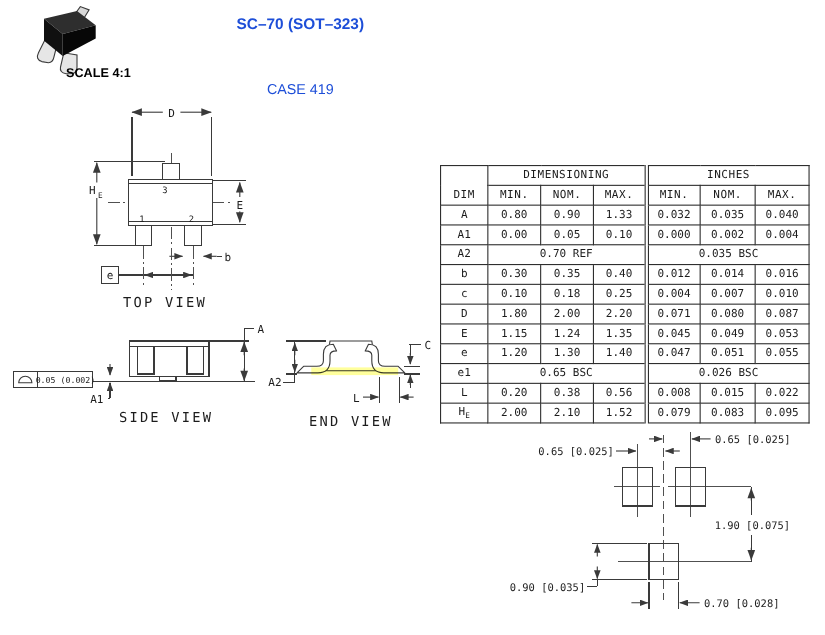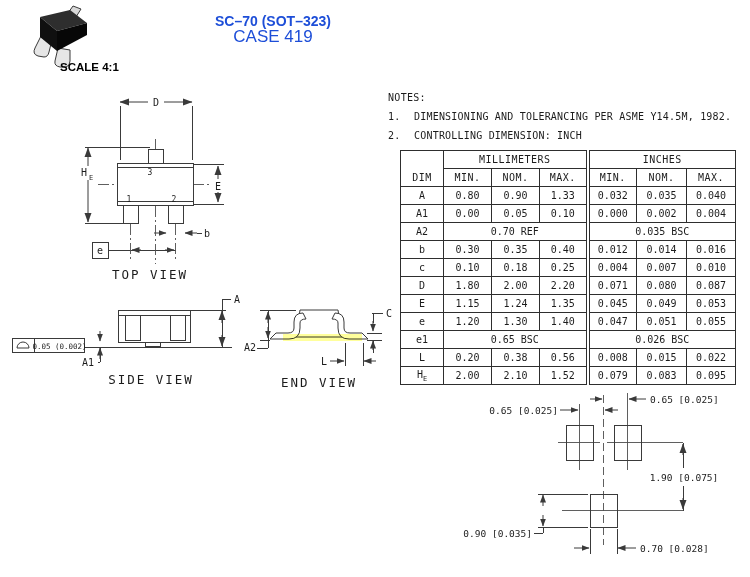--- a/index.html
+++ b/index.html
@@ -3,21 +3,21 @@
 <meta charset="utf-8">
 <style>
   html,body{margin:0;padding:0;background:#fff;}
   .page{position:relative;width:750px;height:577px;background:#fff;overflow:hidden;
         font-family:"DejaVu Sans Mono",monospace;color:#1c1c1c;}
 
   
   .title-block{position:absolute;left:158px;top:13px;width:230px;text-align:center;
                font-family:"Liberation Sans",sans-serif;color:#1d4ed8;}
   .tl1{font-size:14px;font-weight:bold;line-height:16px;}
-  .tl2{font-size:17px;line-height:15px;}
+  .tl2{font-size:13px;line-height:15px;margin-top:44px;}
   .scale{position:absolute;left:13px;top:61px;font:bold 11.5px "Liberation Sans",sans-serif;color:#000;margin-left:47px;}
 
   .notes{position:absolute;left:388px;top:92px;font:10px "DejaVu Sans Mono",monospace;
          color:#1c1c1c;white-space:nowrap;}
   .notes .nh{margin-bottom:8px;letter-spacing:.3px;}
   .note-item{display:flex;margin-bottom:8px;letter-spacing:.2px;}
   .note-item .nn{width:26px;flex:none;}
 
   
   .dims{position:absolute;left:400px;top:150px;border-collapse:collapse;color:#1c1c1c;
@@ -70,46 +70,35 @@
     <polygon points="30,13 47,27 47,47 30,33" fill="#101010"></polygon>
     <polygon points="47,27 77,19 77,31 47,47" fill="#070707"></polygon>
   </svg>
   <div class="scale">SCALE 4:1</div>
 
   <div class="title-block">
     <div class="tl1">SC–70 (SOT–323)</div>
     <div class="tl2">CASE 419</div>
   </div>
 
-  <div class="notes">
-    <div class="nh">NOTES:</div>
-    <div class="note-item">
-      <span class="nn">1.</span>
-      <span>DIMENSIONING AND TOLERANCING PER ASME Y14.5M, 1982.</span>
-    </div>
-    <div class="note-item">
-      <span class="nn">2.</span>
-      <span>CONTROLLING DIMENSION: INCH</span>
-    </div>
-  </div>
 
   <table class="dims">
     <colgroup>
         <col style="width:43px">
         <col style="width:48px">
         <col style="width:48px">
         <col style="width:48px">
         <col style="width:49px">
         <col style="width:50px">
         <col style="width:49px">
       </colgroup>
     <thead>
       <tr>
         <th rowspan="2" class="corner">DIM</th>
-        <th colspan="3" class="dbl">MILLIMETERS</th>
+        <th colspan="3" class="dbl">DIMENSIONING</th>
         <th colspan="3">INCHES</th>
       </tr>
       <tr>
         <th>MIN.</th>
         <th>NOM.</th>
         <th class="dbl">MAX.</th>
         <th>MIN.</th>
         <th>NOM.</th>
         <th>MAX.</th>
       </tr>

